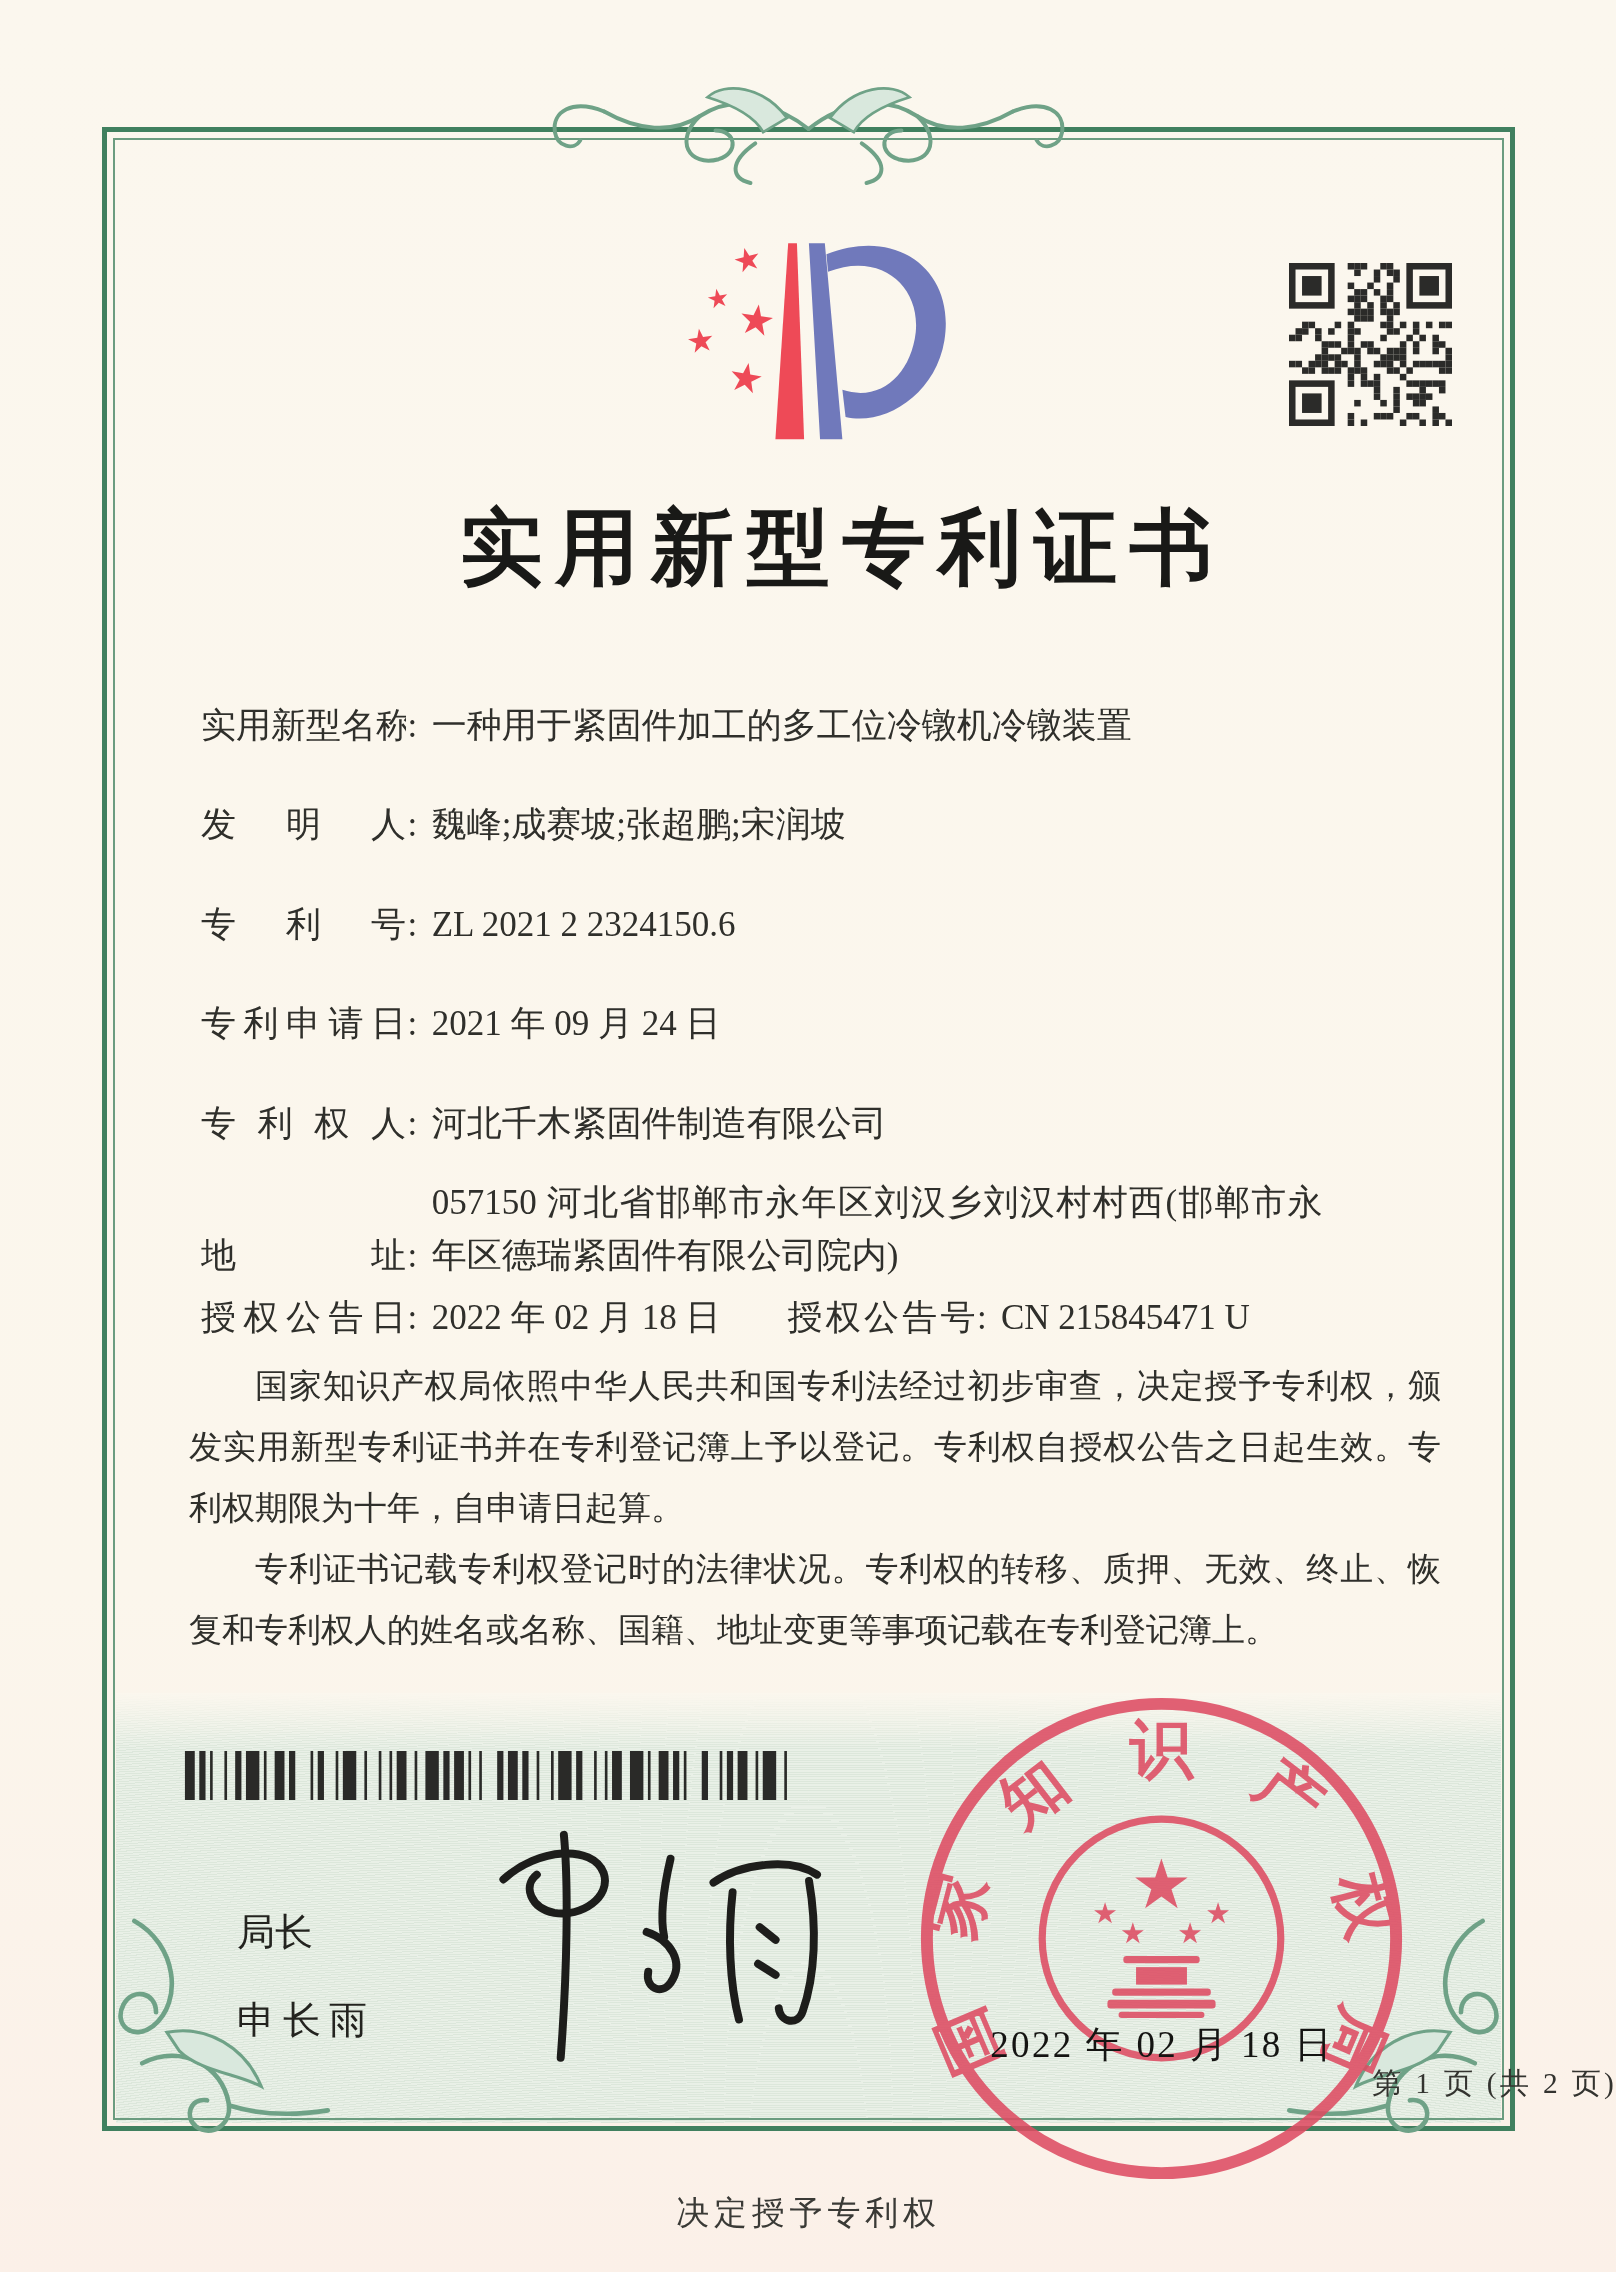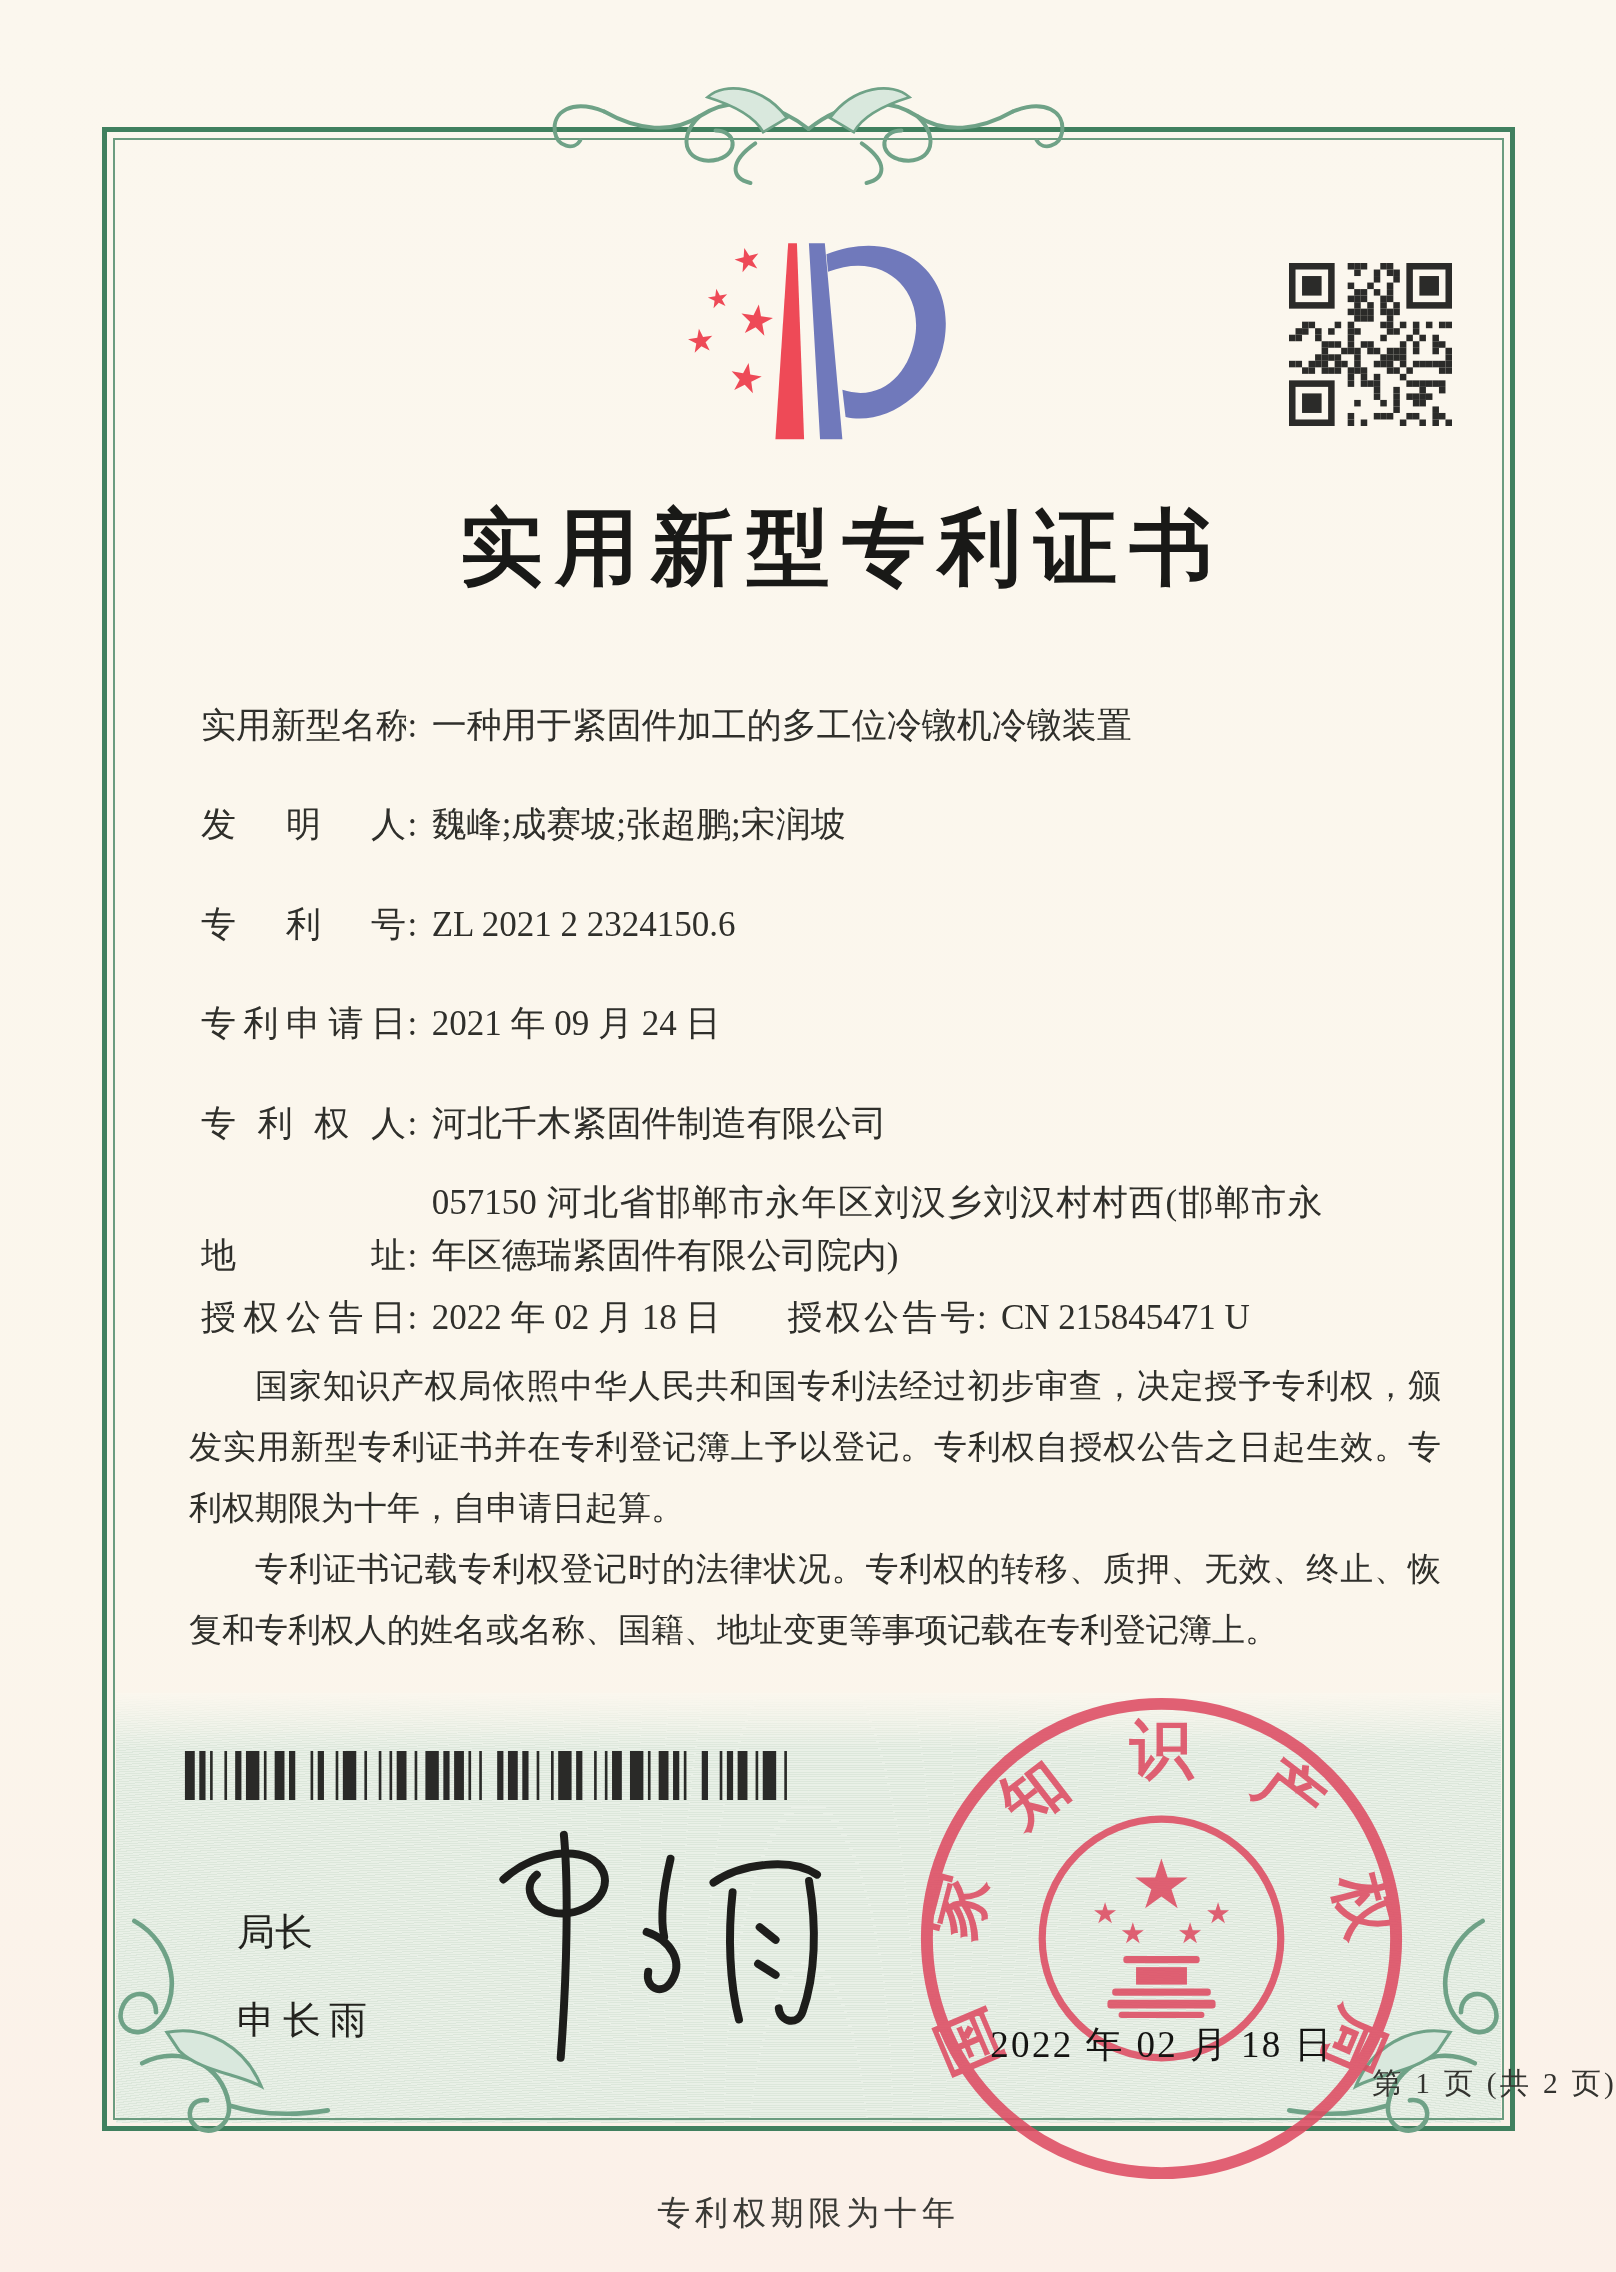--- a/index.html
+++ b/index.html
@@ -450,14 +450,14 @@
       <rect x="258" y="393" width="124" height="9" rx="4"></rect>
       <rect x="252" y="407" width="136" height="11" rx="4"></rect>
       <rect x="266" y="422" width="108" height="8" rx="4"></rect>
     </g>
   </svg>
   <div class="seal-date">2022 年 02 月 18 日</div>
 
   <div class="page-note">第 1 页 (共 2 页)</div>
 </div>
 
-<div class="back-note">专利权期限为十年</div>
+<div class="back-note">决定授予专利权</div>
 
 
 </body></html>

